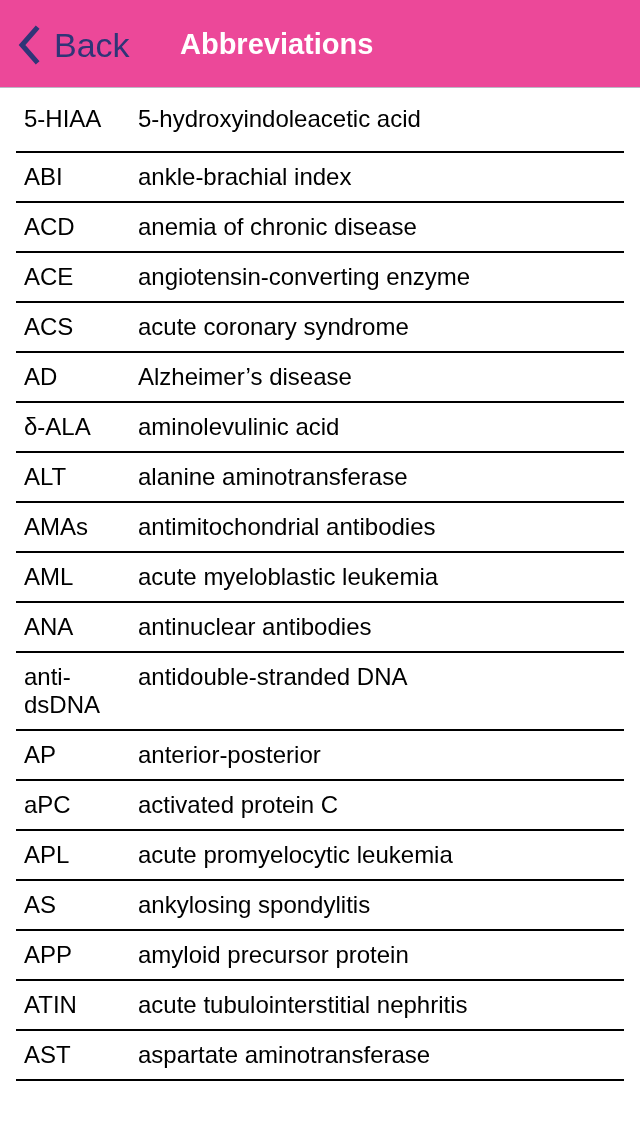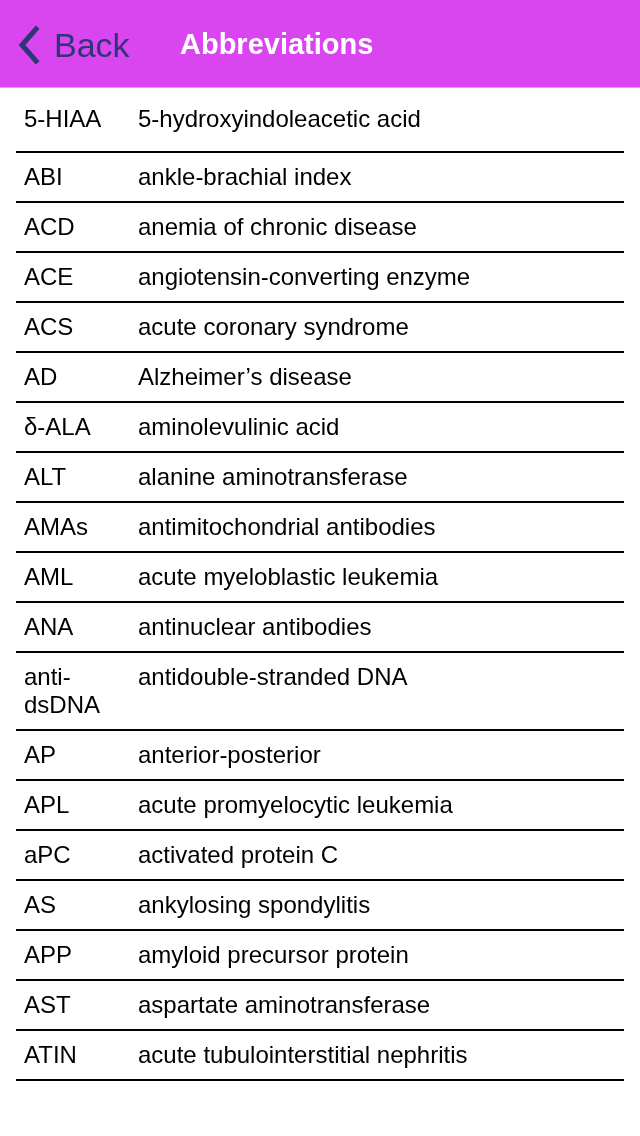--- a/index.html
+++ b/index.html
@@ -1,21 +1,21 @@
 <!DOCTYPE html>
 <html><head>
   <meta charset="utf-8">
   <style>
     * { margin: 0; padding: 0; box-sizing: border-box; }
     html, body { width: 640px; height: 1136px; overflow: hidden; background: #ffffff; }
     body { font-family: "Liberation Sans", sans-serif; color: #000; position: relative; }
 
     .navbar {
       position: absolute; left: 0; top: 0; width: 640px; height: 88px;
-      background: #d946ef; border-bottom: 1px solid #b9b9c6;
+      background: #ec4899; border-bottom: 1px solid #b9b9c6;
     }
     .back-button {
       position: absolute; left: 14px; top: 22px; height: 46px;
       display: flex; align-items: center; cursor: pointer;
     }
     .back-icon { width: 28px; height: 40px; display: block; }
     .back-label {
       font-size: 34px; color: #2f3577; margin-left: 12px; line-height: 46px;
     }
     .nav-title {
@@ -97,36 +97,36 @@
   </div>
   <div class="row">
     <div class="abbr" style="width:122px;">anti-dsDNA</div>
     <div class="def">antidouble-stranded DNA</div>
   </div>
   <div class="row">
     <div class="abbr">AP</div>
     <div class="def">anterior-posterior</div>
   </div>
   <div class="row">
+    <div class="abbr">aPC</div>
+    <div class="def">activated protein C</div>
+  </div>
+  <div class="row">
     <div class="abbr">APL</div>
     <div class="def">acute promyelocytic leukemia</div>
-  </div>
-  <div class="row">
-    <div class="abbr">aPC</div>
-    <div class="def">activated protein C</div>
   </div>
   <div class="row">
     <div class="abbr">AS</div>
     <div class="def">ankylosing spondylitis</div>
   </div>
   <div class="row">
     <div class="abbr">APP</div>
     <div class="def">amyloid precursor protein</div>
   </div>
   <div class="row">
+    <div class="abbr">ATIN</div>
+    <div class="def">acute tubulointerstitial nephritis</div>
+  </div>
+  <div class="row">
     <div class="abbr">AST</div>
     <div class="def">aspartate aminotransferase</div>
-  </div>
-  <div class="row">
-    <div class="abbr">ATIN</div>
-    <div class="def">acute tubulointerstitial nephritis</div>
   </div>
 </div>
 
 </body></html>

